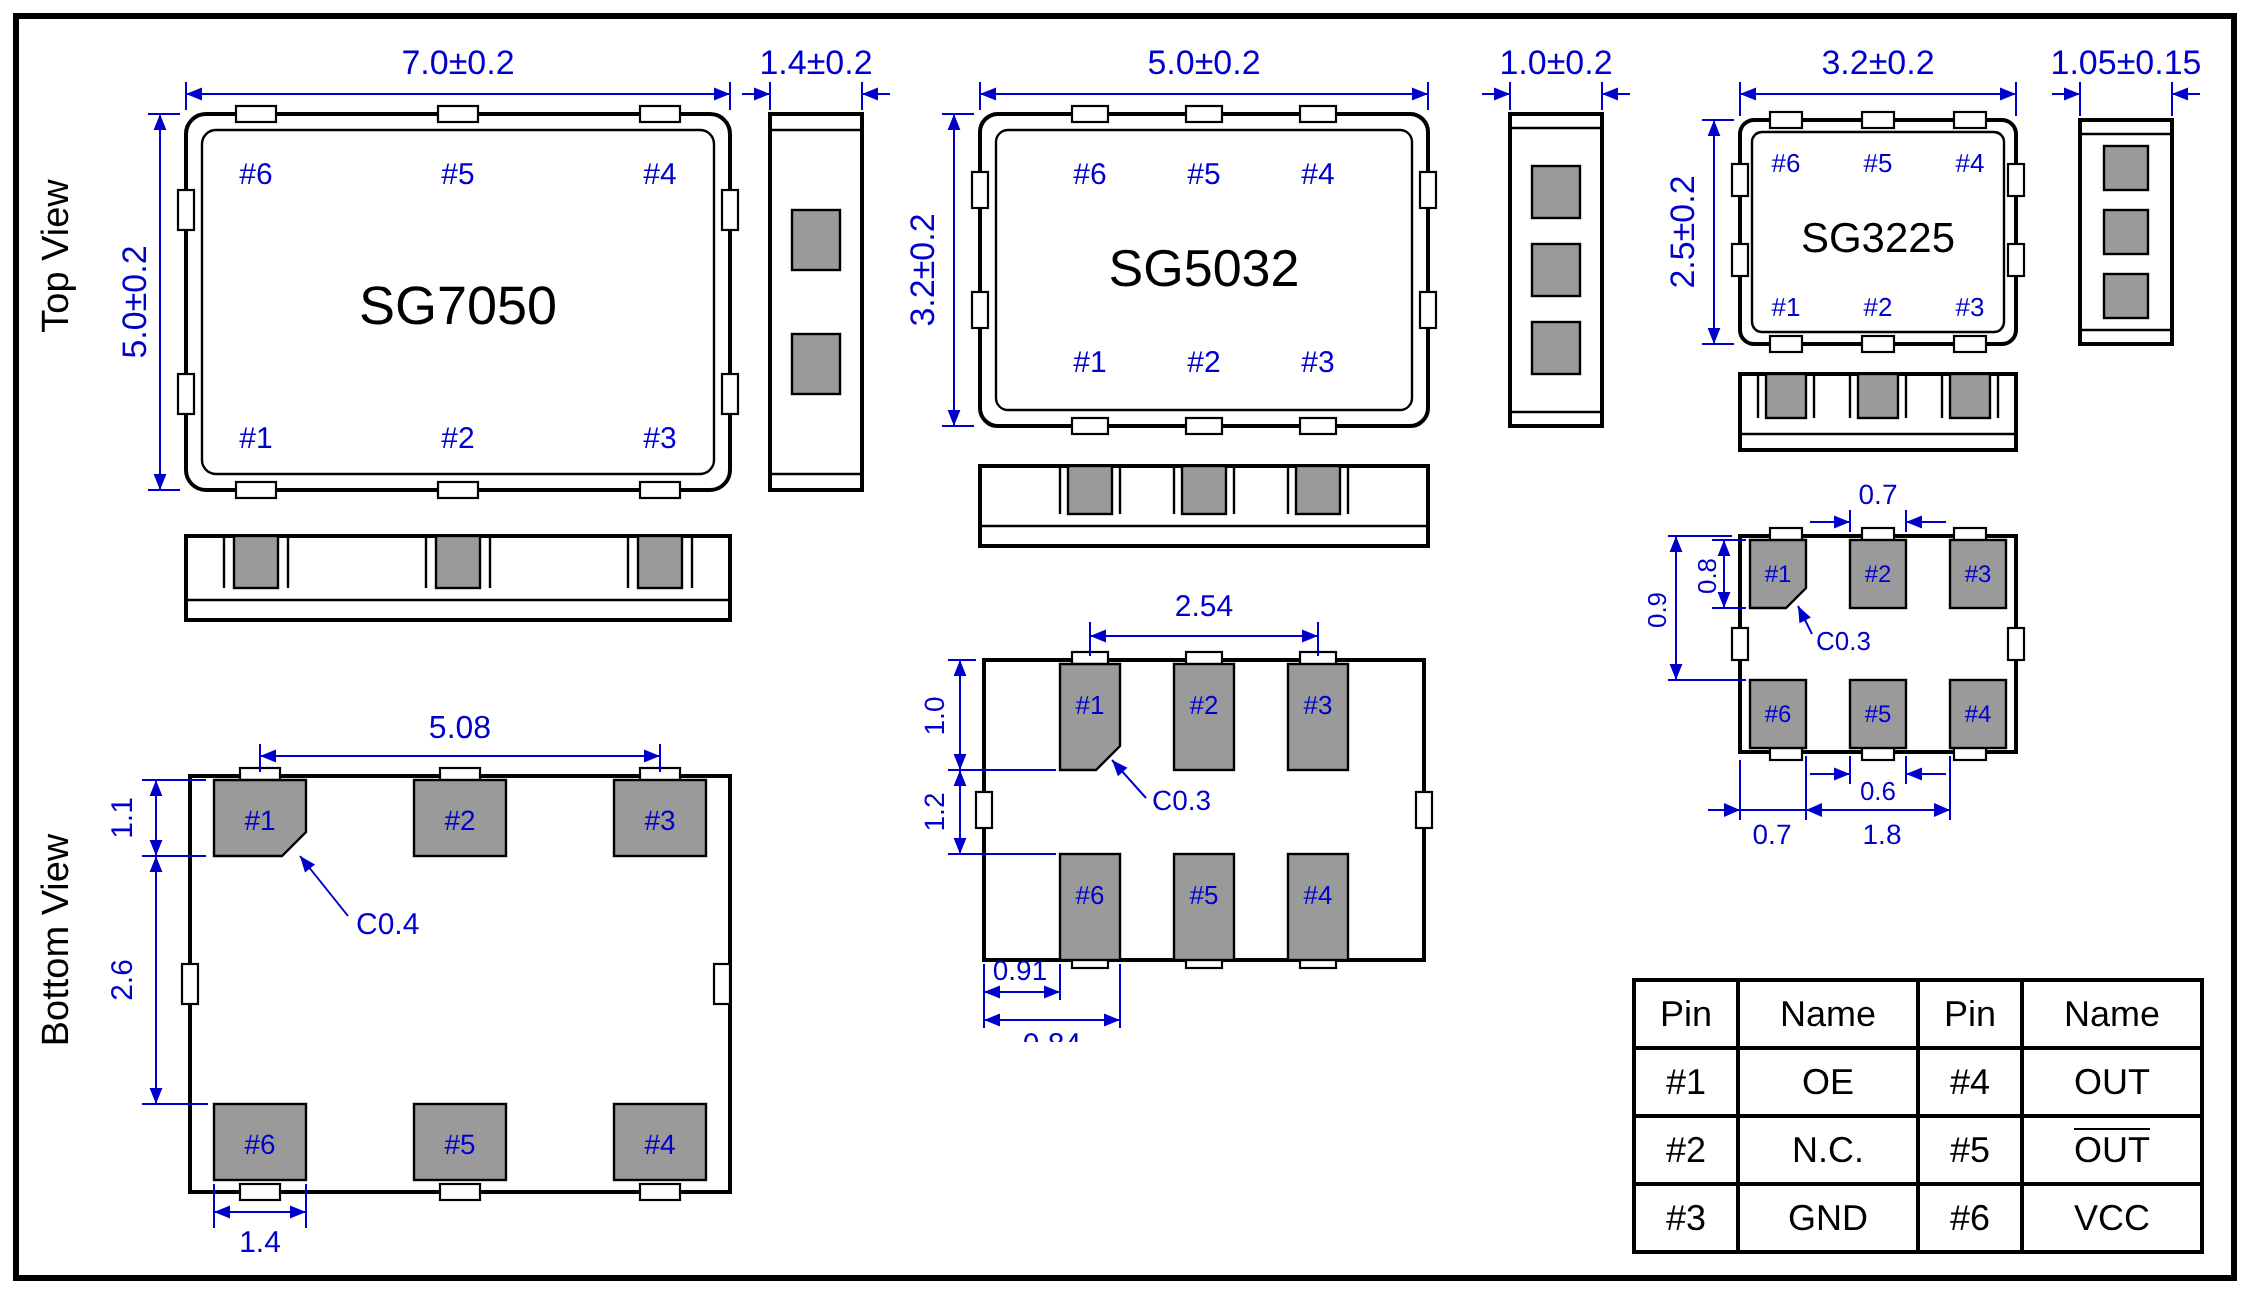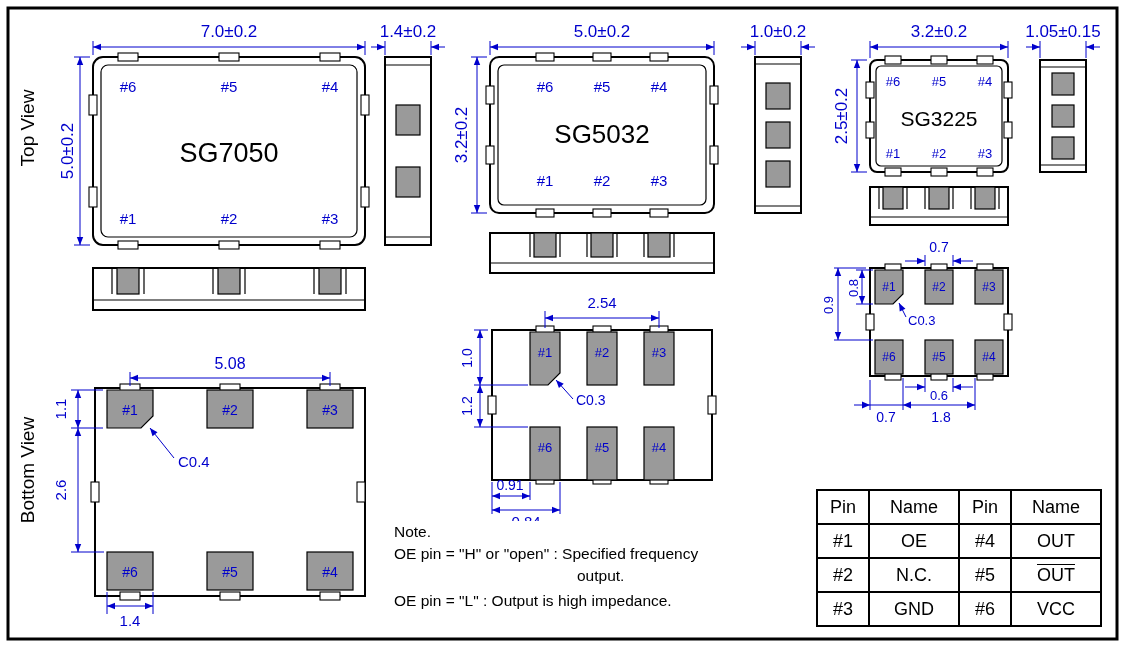--- a/index.html
+++ b/index.html
@@ -375,26 +375,20 @@
   <text class="d14" x="941" y="422">1.8</text>
   <text class="p12" x="889" y="291">#1</text>
   <text class="p12" x="939" y="291">#2</text>
   <text class="p12" x="989" y="291">#3</text>
   <text class="p12" x="889" y="361">#6</text>
   <text class="p12" x="939" y="361">#5</text>
   <text class="p12" x="989" y="361">#4</text>
 </g>
 </svg>
 
-<div class="note">
-  <div>Note.</div>
-  <div>OE pin = "H" or "open" : Specified frequency</div>
-  <div class="cont">output.</div>
-  <div class="l2">OE pin = "L" : Output is high impedance.</div>
-</div>
 
 <table class="pin-table">
   <colgroup>
         <col class="cp">
         <col class="cn">
         <col class="cp">
         <col class="cn">
       </colgroup>
   <tbody>
   <tr>

